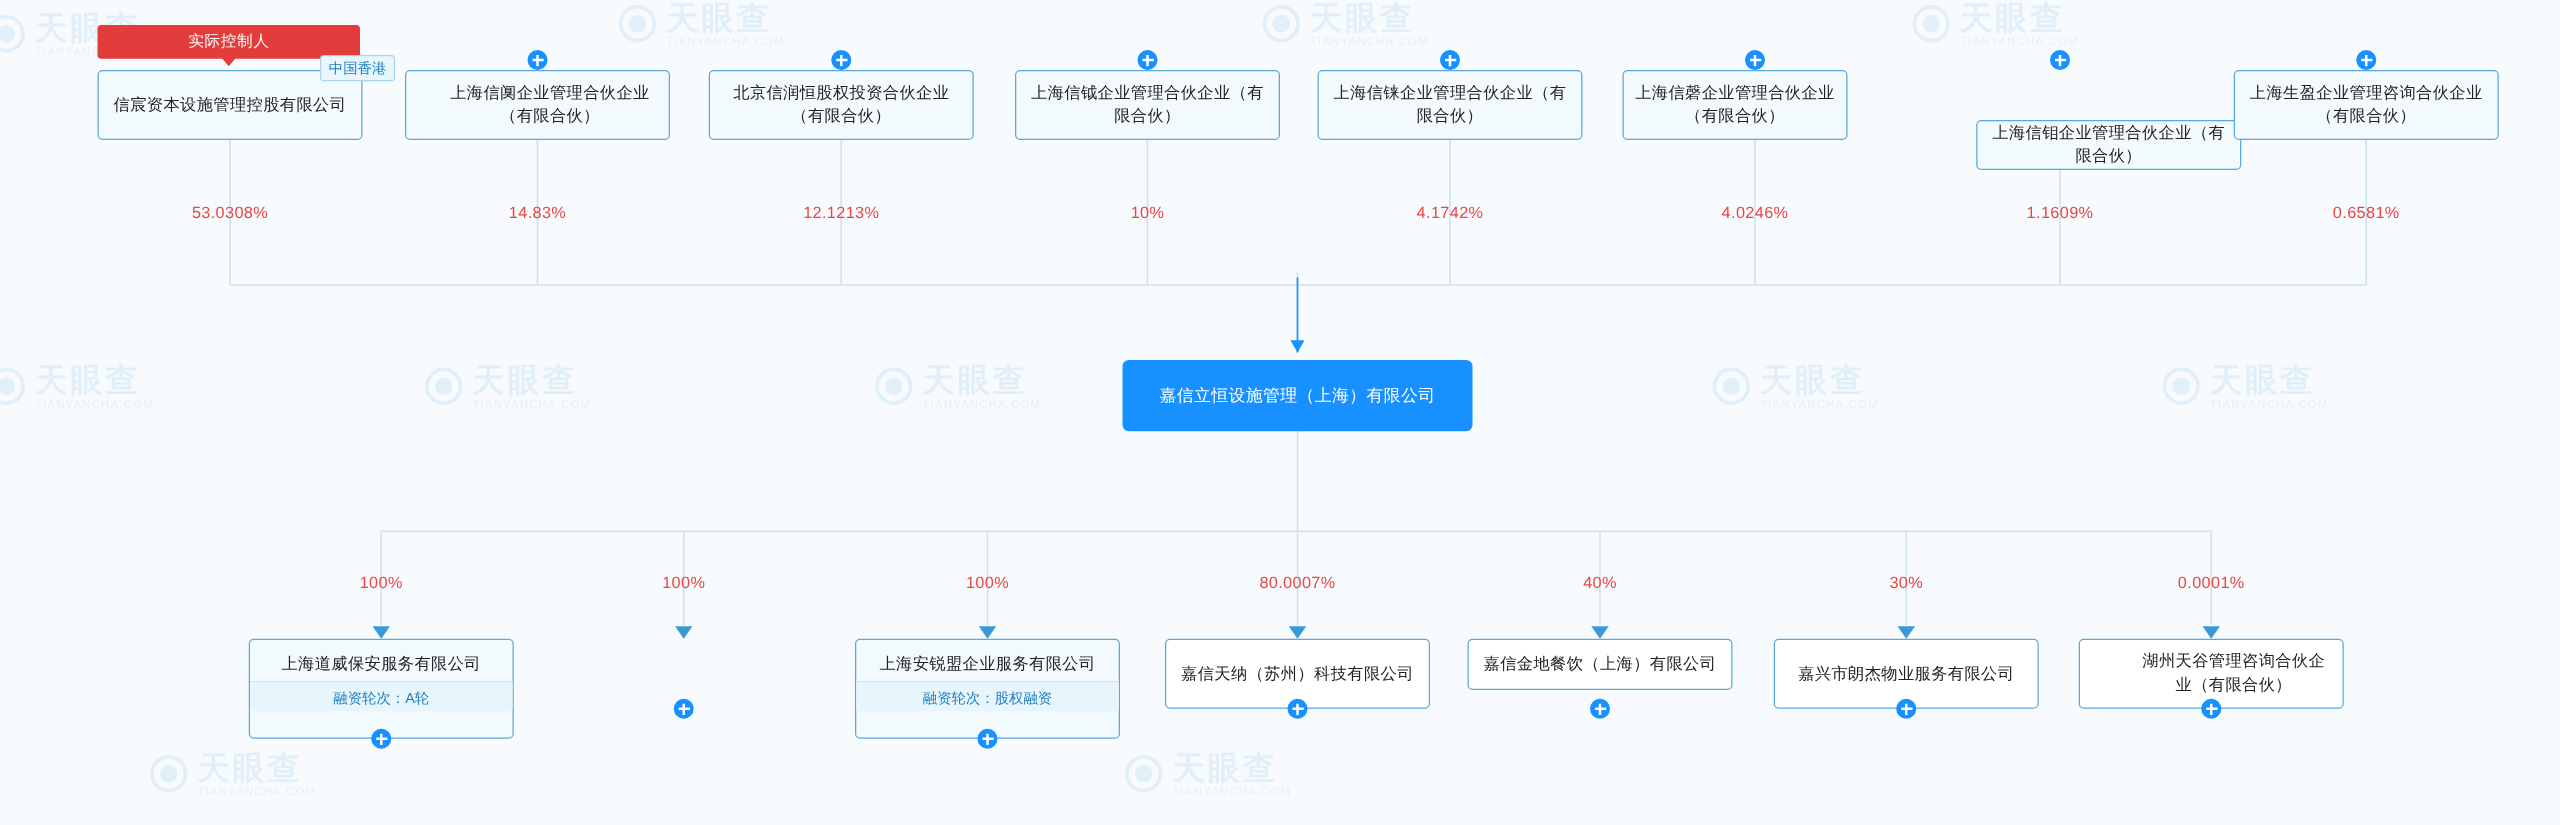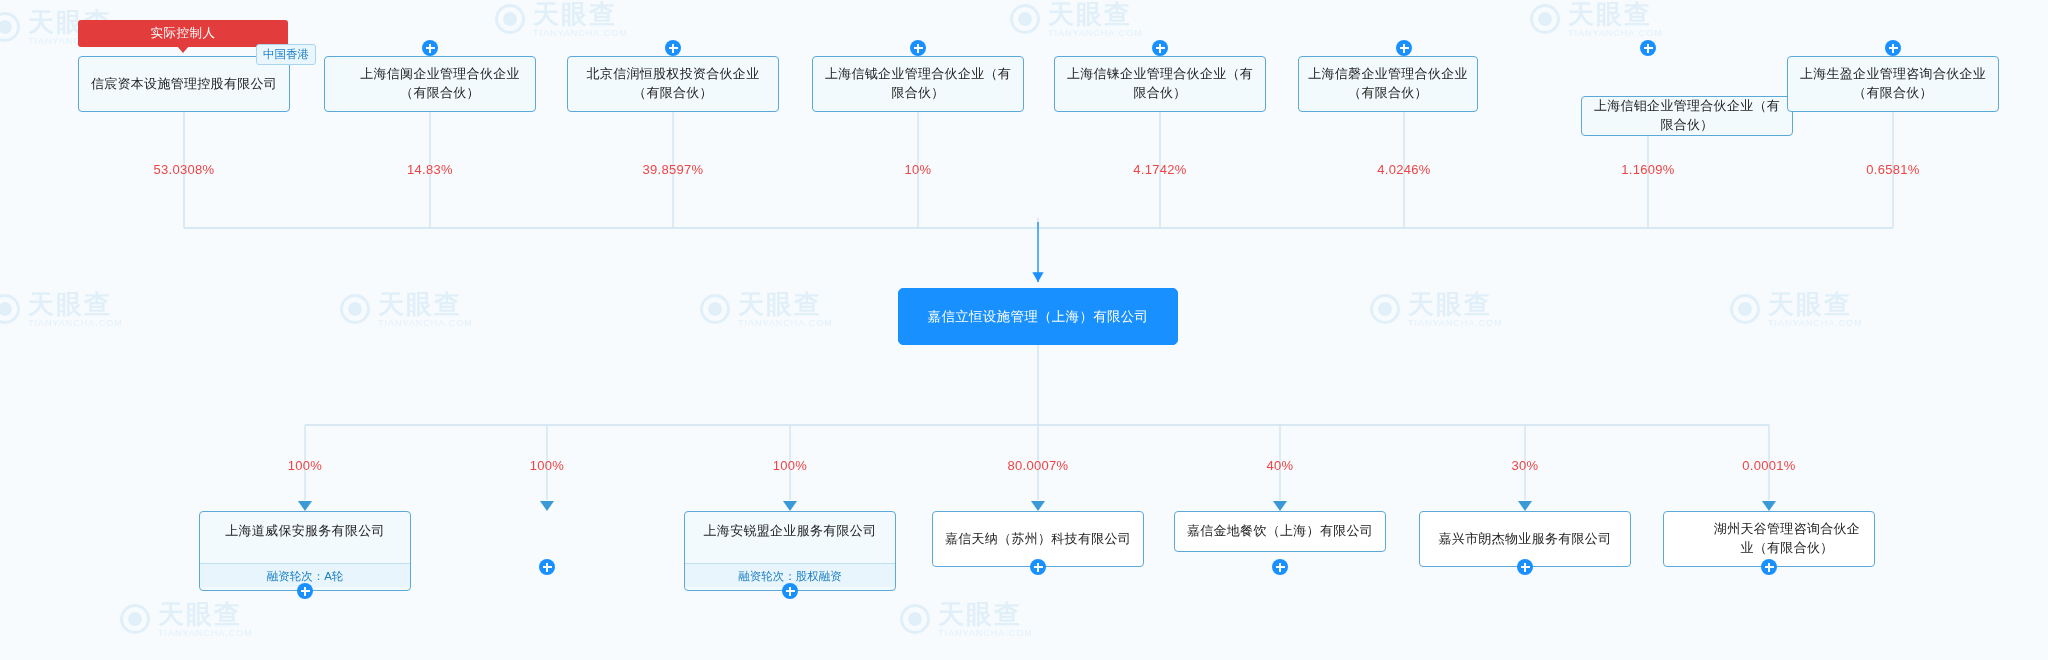--- a/index.html
+++ b/index.html
@@ -106,21 +106,21 @@
     color: #fff;
     font-size: 13.5px;
     font-weight: normal;
   }
 
   
   .node .funding {
     width: 100%;
     box-sizing: border-box;
     border-top: 1px solid #bfe0f0;
-    margin-top: 22px;
+    margin-top: 4px;
     padding: 5px 4px 3px 4px;
     font-size: 11.5px;
     color: #1b7fc4;
     background: #e9f5fc;
     border-bottom-left-radius: 3px;
     border-bottom-right-radius: 3px;
   }
   .node.has-funding { justify-content: flex-start; padding-top: 10px; }
 
   
@@ -366,21 +366,21 @@
   </div>
   <div class="plus" style="left:1640px; top:40px;"></div>
 
   <div class="node shareholder" style="left:1787px; top:56px; width:212px; height:56px;">
     <div class="node-title">上海生盈企业管理咨询合伙企业（有限合伙）</div>
   </div>
   <div class="plus" style="left:1885px; top:40px;"></div>
 
   <div class="pct" style="left:84px;  top:162px; width:200px;">53.0308%</div>
   <div class="pct" style="left:330px; top:162px; width:200px;">14.83%</div>
-  <div class="pct" style="left:573px; top:162px; width:200px;">39.8597%</div>
+  <div class="pct" style="left:573px; top:162px; width:200px;">12.1213%</div>
   <div class="pct" style="left:818px; top:162px; width:200px;">10%</div>
   <div class="pct" style="left:1060px;top:162px; width:200px;">4.1742%</div>
   <div class="pct" style="left:1304px;top:162px; width:200px;">4.0246%</div>
   <div class="pct" style="left:1548px;top:162px; width:200px;">1.1609%</div>
   <div class="pct" style="left:1793px;top:162px; width:200px;">0.6581%</div>
 
   <div class="node root" style="left:898px; top:288px; width:280px; height:57px;">
     <div class="node-title">嘉信立恒设施管理（上海）有限公司</div>
   </div>
 

